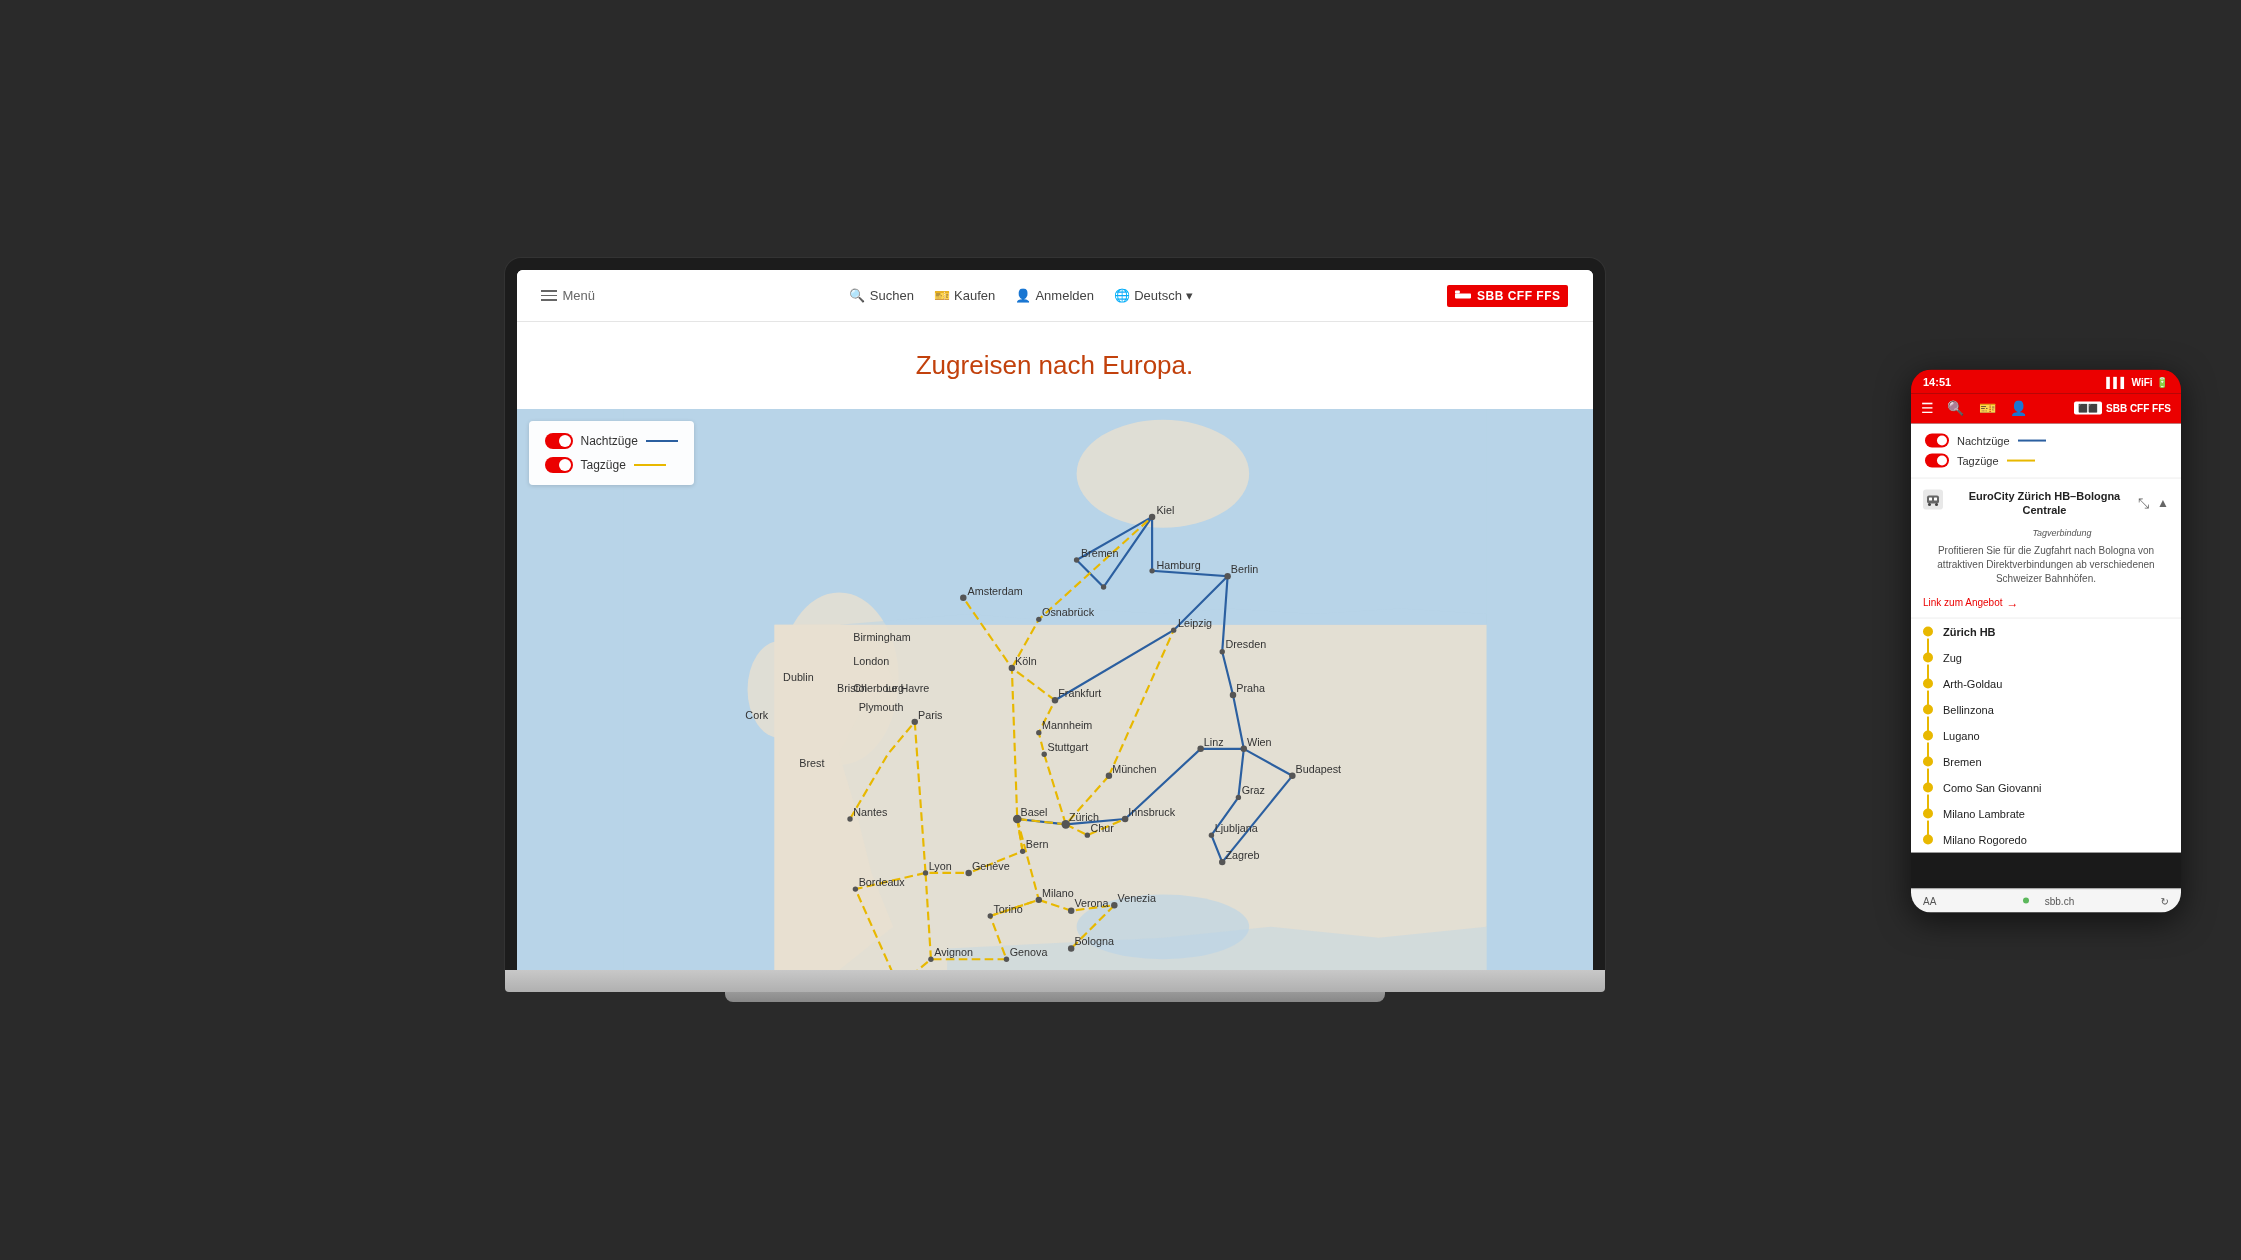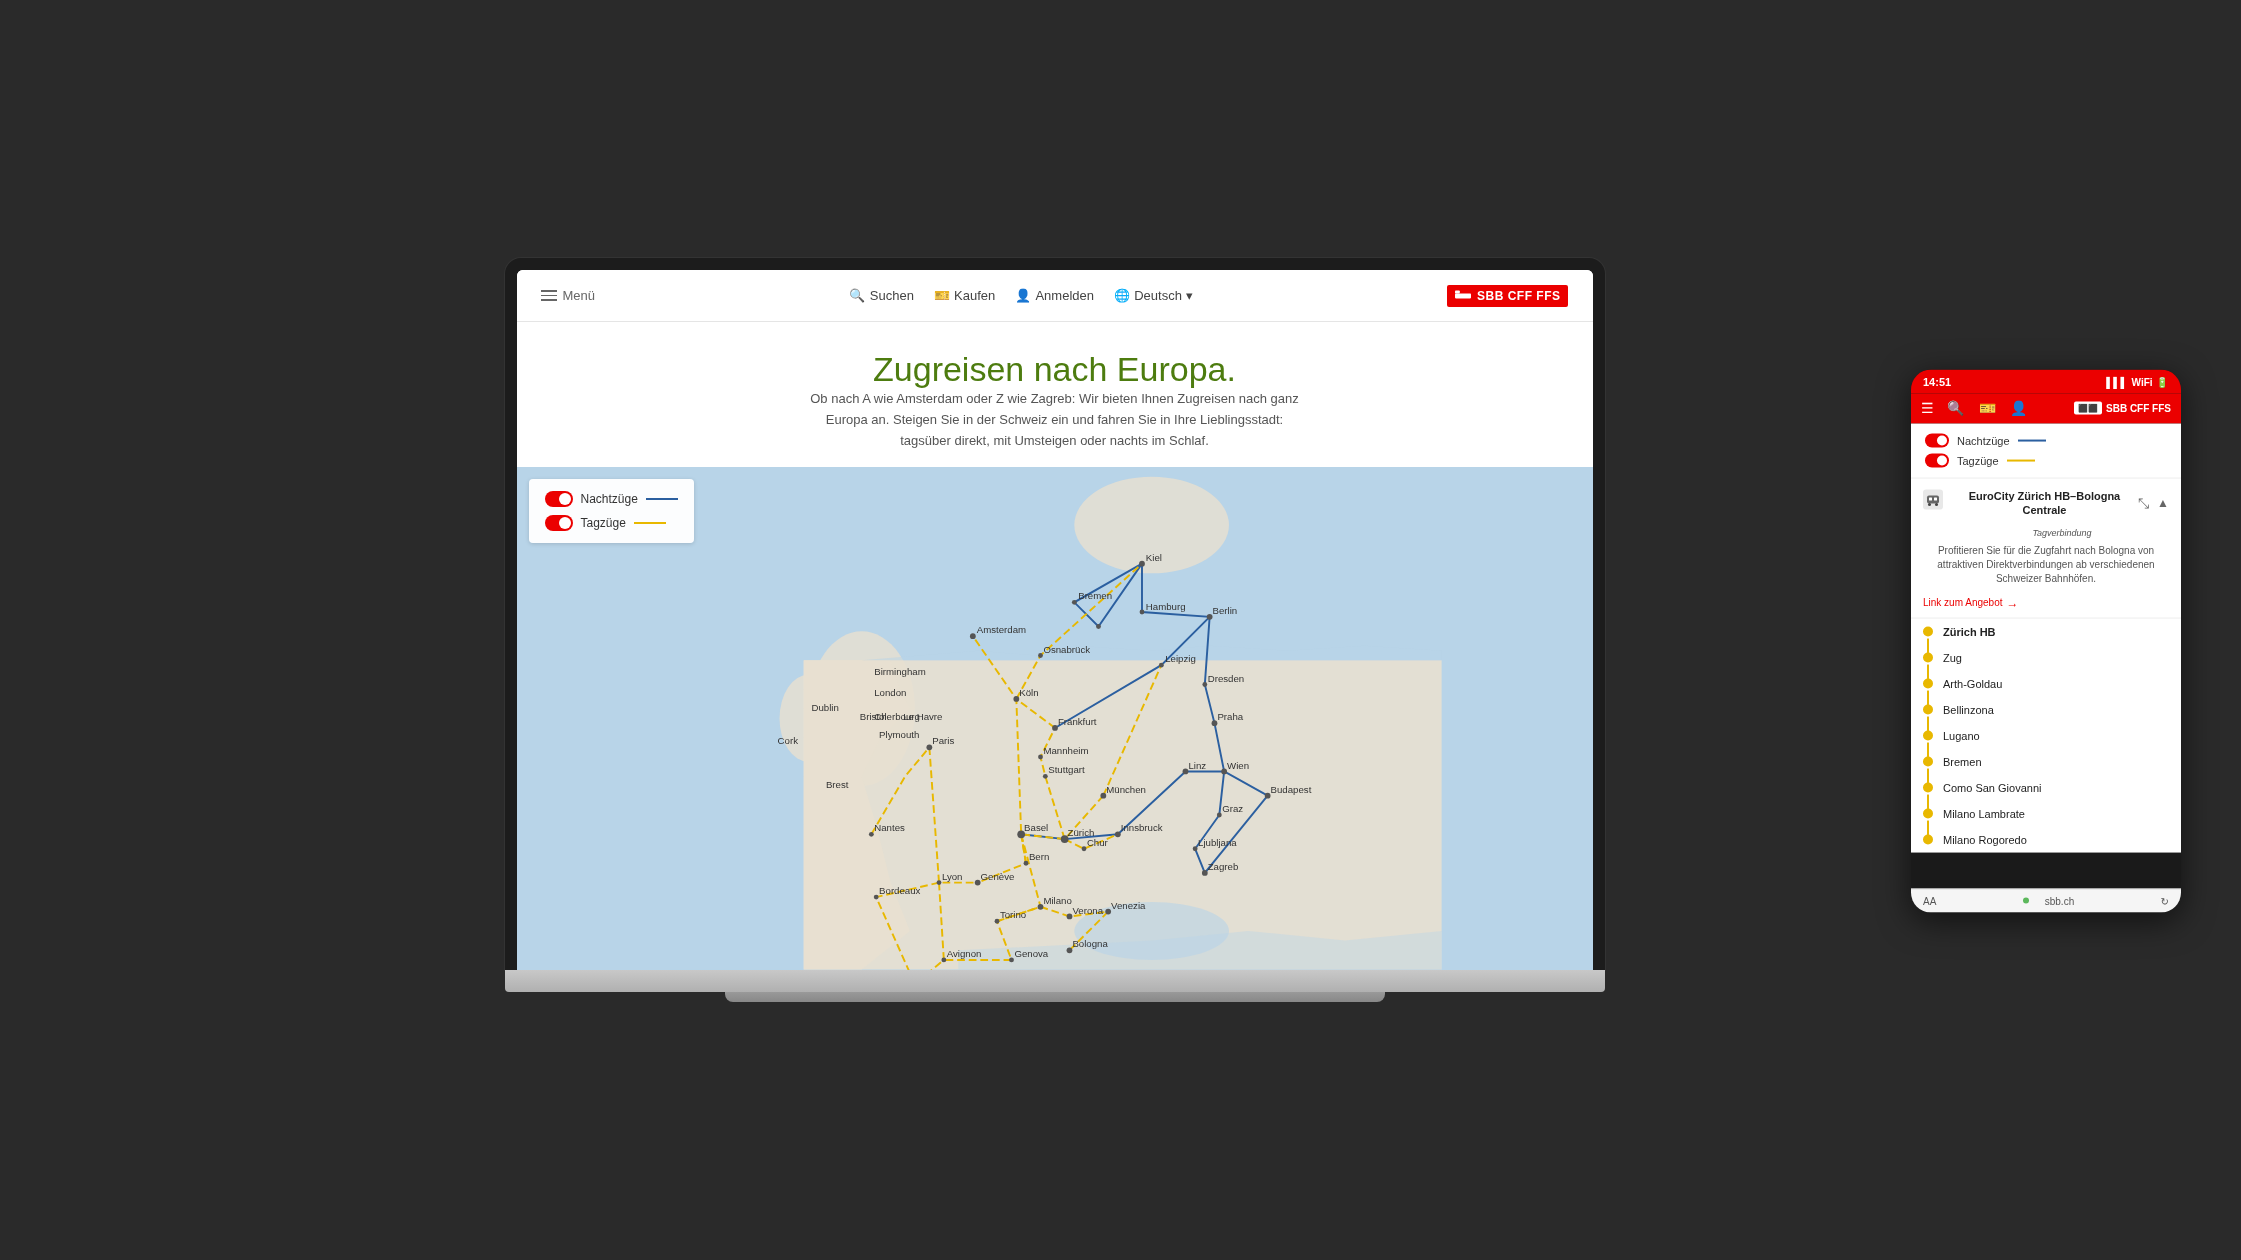--- a/index.html
+++ b/index.html
@@ -128,23 +128,24 @@
       height: 12px;
     }
 
     .hero-text {
       text-align: center;
       padding: 28px 20px 16px;
       background: #fff;
     }
 
     .hero-title {
-      font-size: 34px;
+      font-size: 26px;
       font-weight: 300;
-      color: #4d7c0f;
+      color: #c2410c;
+      margin-bottom: 12px;
     }
 
     .hero-desc {
       font-size: 13px;
       color: #555;
       line-height: 1.6;
       max-width: 500px;
       margin: 0 auto;
     }
 
@@ -549,21 +550,20 @@
             <svg class="sbb-logo-icon" viewBox="0 0 20 14" fill="white">
               <rect x="0" y="4" width="20" height="6" fill="white" rx="1"></rect>
               <rect x="0" y="0" width="6" height="4" fill="white" rx="1"></rect>
             </svg>
             <span>SBB CFF FFS</span>
           </div>
         </nav>
 
         <div class="hero-text">
           <h1 class="hero-title">Zugreisen nach Europa.</h1>
-          <p class="hero-desc">Ob nach A wie Amsterdam oder Z wie Zagreb: Wir bieten Ihnen Zugreisen nach ganz Europa an. Steigen Sie in der Schweiz ein und fahren Sie in Ihre Lieblingsstadt: tagsüber direkt, mit Umsteigen oder nachts im Schlaf.</p>
         </div>
 
         <div class="map-container">
           <svg class="map-svg" viewBox="0 0 800 520">
 
             <rect x="0" y="0" width="800" height="520" fill="#b8d4e8"></rect>
 
             <ellipse cx="500" cy="60" rx="80" ry="50" fill="#e8e0d0" opacity="0.8"></ellipse>
 
             <ellipse cx="200" cy="250" rx="55" ry="80" fill="#e8e0d0" opacity="0.8"></ellipse>

